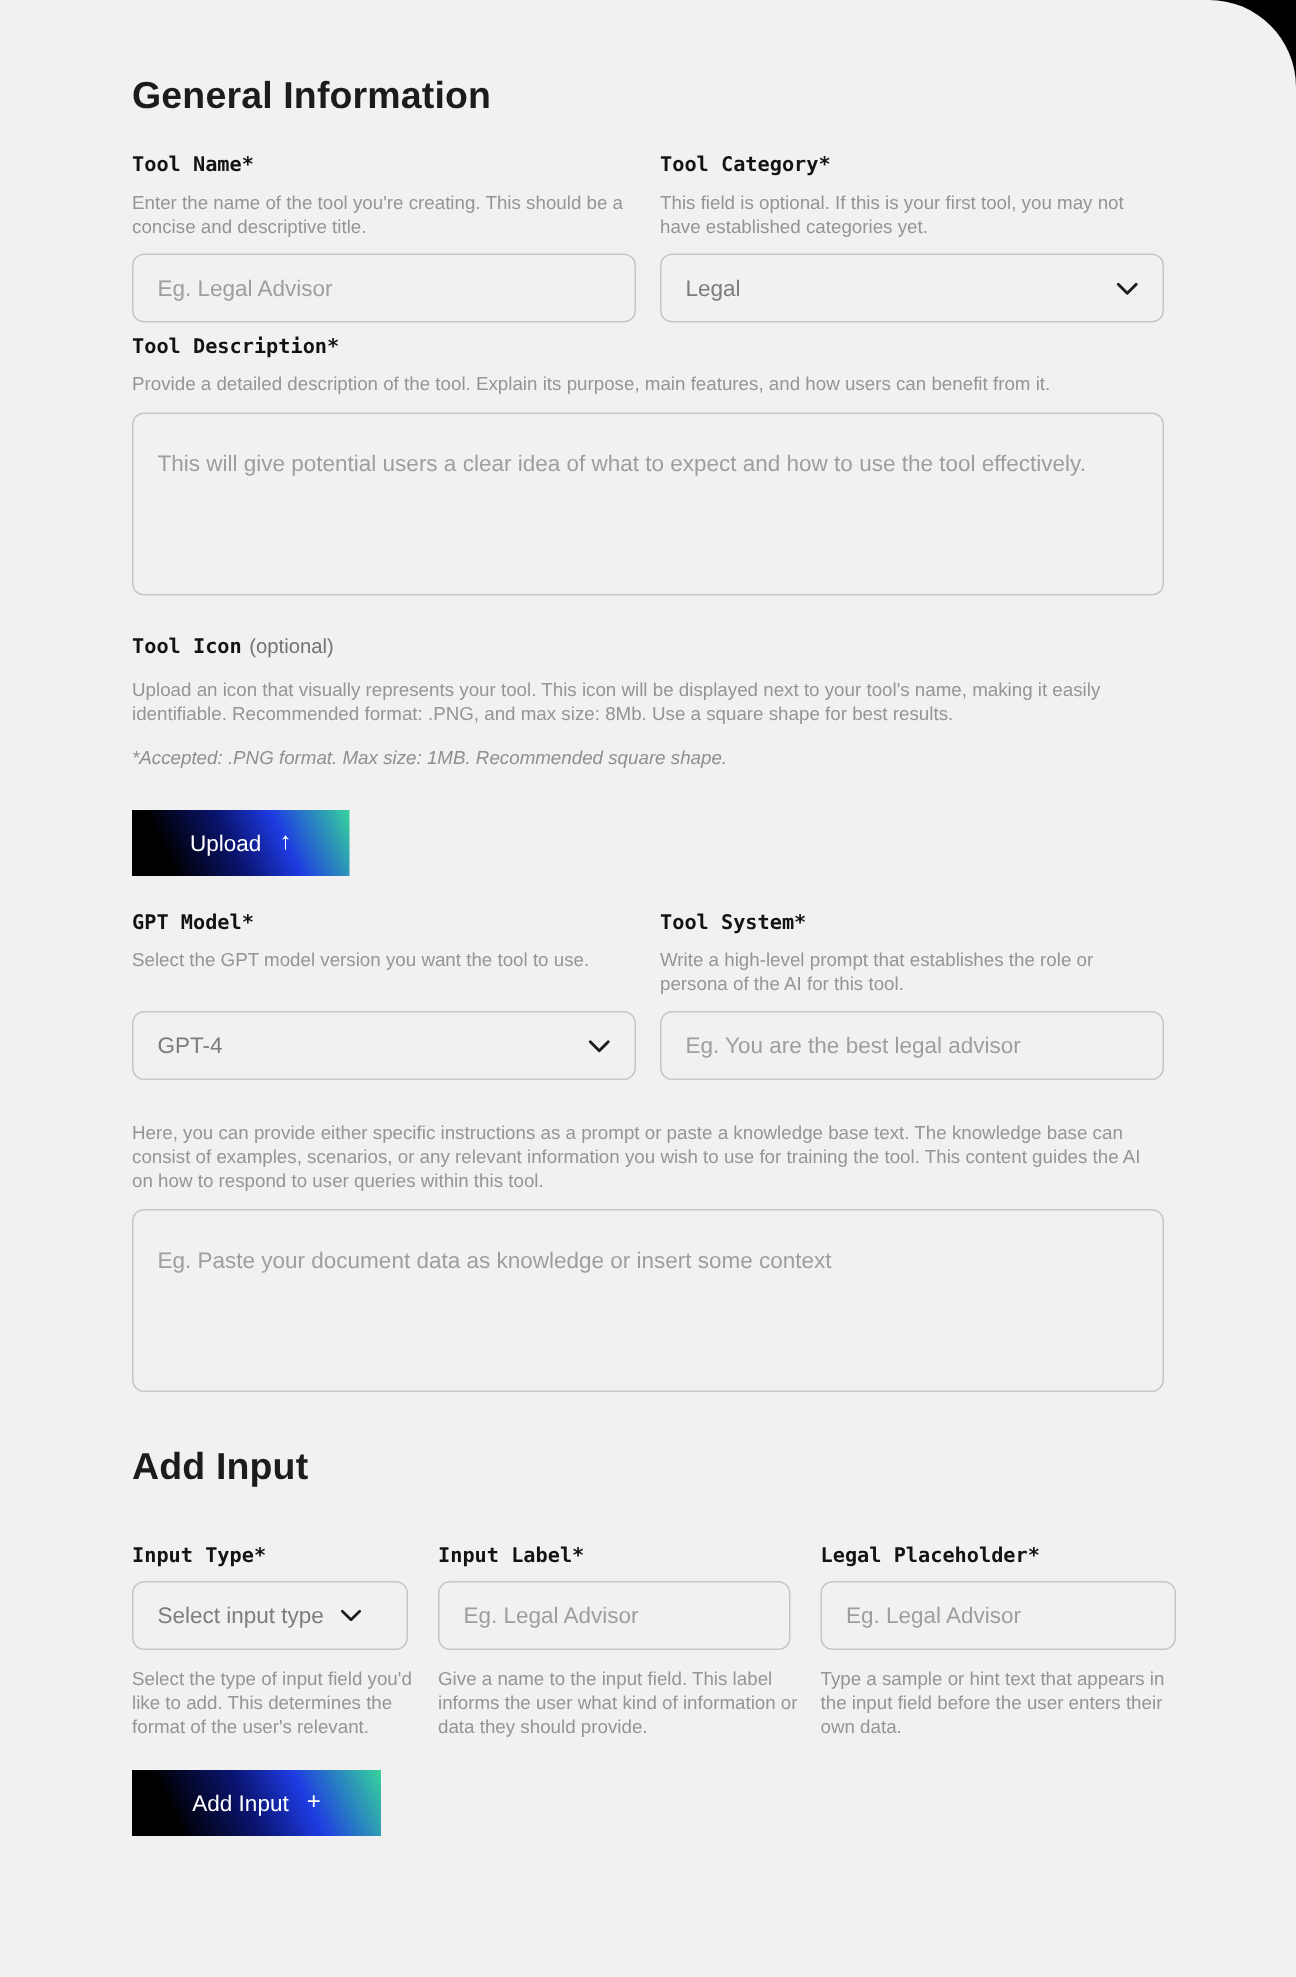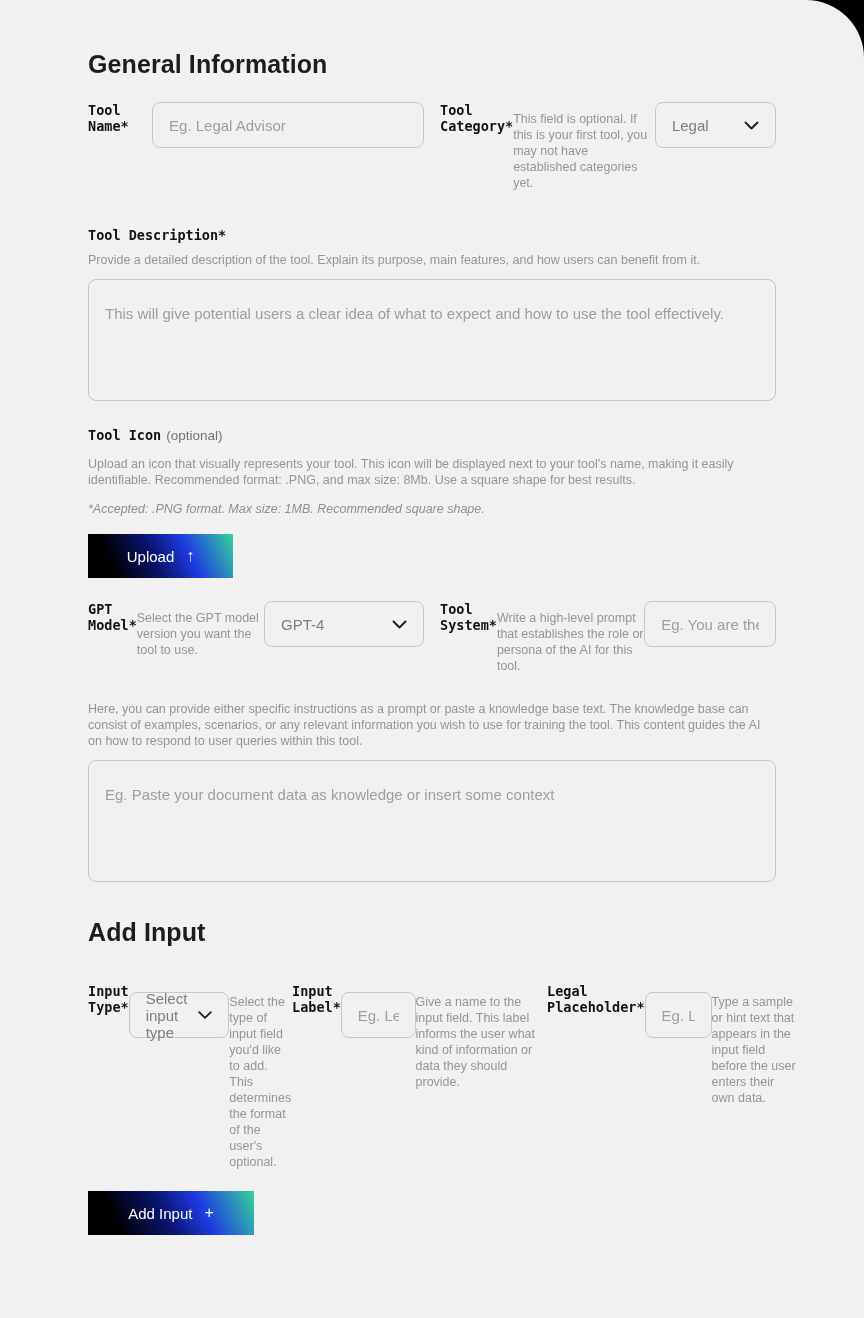--- a/index.html
+++ b/index.html
@@ -52,21 +52,21 @@
     color: #8f8f8f;
     margin-top: 14px;
   }
 
   .row2 {
     display: grid;
     grid-template-columns: 1fr 1fr;
     column-gap: 16px;
     margin-top: 23px;
   }
-  .col { display: flex; }
+  .col { display: flex; flex-direction: column; }
   .spacer { flex: 1 1 auto; min-height: 10px; }
 
   .control {
     height: 46px;
     border: 1px solid #c7c7c7;
     border-radius: 8px;
     background: transparent;
     font-size: 15px;
     font-family: "Liberation Sans", sans-serif;
     padding: 0 16px;
@@ -112,23 +112,23 @@
     color: #ffffff;
     font-size: 15px;
     font-weight: 500;
     font-family: "Liberation Sans", sans-serif;
     background: linear-gradient(64deg, #000000 18%, #0a1470 46%, #1e3be2 68%, #36d39b 100%);
     cursor: pointer;
   }
   .btn-icon { font-size: 16px; line-height: 1; }
 
   .block { margin-top: 25px; }
-  .block-tight { margin-top: 36px; }
-
-  .upload-btn { width: 145px; margin-top: 18px; }
+  .block-tight { margin-top: 8px; }
+
+  .upload-btn { width: 145px; margin-top: 28px; }
 
   .prompt-title { margin-top: 37px; }
   .addinput-title { margin-top: 36px; }
 
   .row3 {
     display: grid;
     grid-template-columns: 184px 235px 237px;
     column-gap: 20px;
     margin-top: 36px;
   }
@@ -141,20 +141,21 @@
 <body>
 
 <div class="page">
   <div class="content">
 
     <div class="section-title">General Information</div>
 
     <div class="row2">
       <div class="col">
         <div class="field-label">Tool Name*</div>
+        <div class="desc">Enter the name of the tool you're creating. This should be a concise and descriptive title.</div>
         <div class="spacer"></div>
         <input class="control" type="text" placeholder="Eg. Legal Advisor" style="">
       </div>
       <div class="col">
         <div class="field-label">Tool Category*</div>
         <div class="desc">This field is optional. If this is your first tool, you may not have established categories yet.</div>
         <div class="spacer"></div>
         <div class="control select spread">
           <span class="value">Legal</span>
           <svg class="chev" width="15" height="9" viewBox="0 0 15 9" aria-hidden="true">
@@ -212,21 +213,21 @@
 
     <div class="row3">
       <div class="col">
         <div class="field-label">Input Type*</div>
         <div class="control select inline-chev">
           <span class="value">Select input type</span>
           <svg class="chev" width="14" height="8" viewBox="0 0 14 8" aria-hidden="true">
             <path d="M1.2 1.2 L7 6.8 L12.8 1.2" fill="none" stroke="#1d1d1d" stroke-width="1.8" stroke-linecap="round" stroke-linejoin="round"></path>
           </svg>
         </div>
-        <div class="desc">Select the type of input field you'd like to add. This determines the format of the user's optional.</div>
+        <div class="desc">Select the type of input field you'd like to add. This determines the format of the user's relevant.</div>
       </div>
       <div class="col">
         <div class="field-label">Input Label*</div>
         <input class="control" type="text" placeholder="Eg. Legal Advisor" style="">
         <div class="desc">Give a name to the input field. This label informs the user what kind of information or data they should provide.</div>
       </div>
       <div class="col">
         <div class="field-label">Legal Placeholder*</div>
         <input class="control" type="text" placeholder="Eg. Legal Advisor" style="">
         <div class="desc">Type a sample or hint text that appears in the input field before the user enters their own data.</div>

